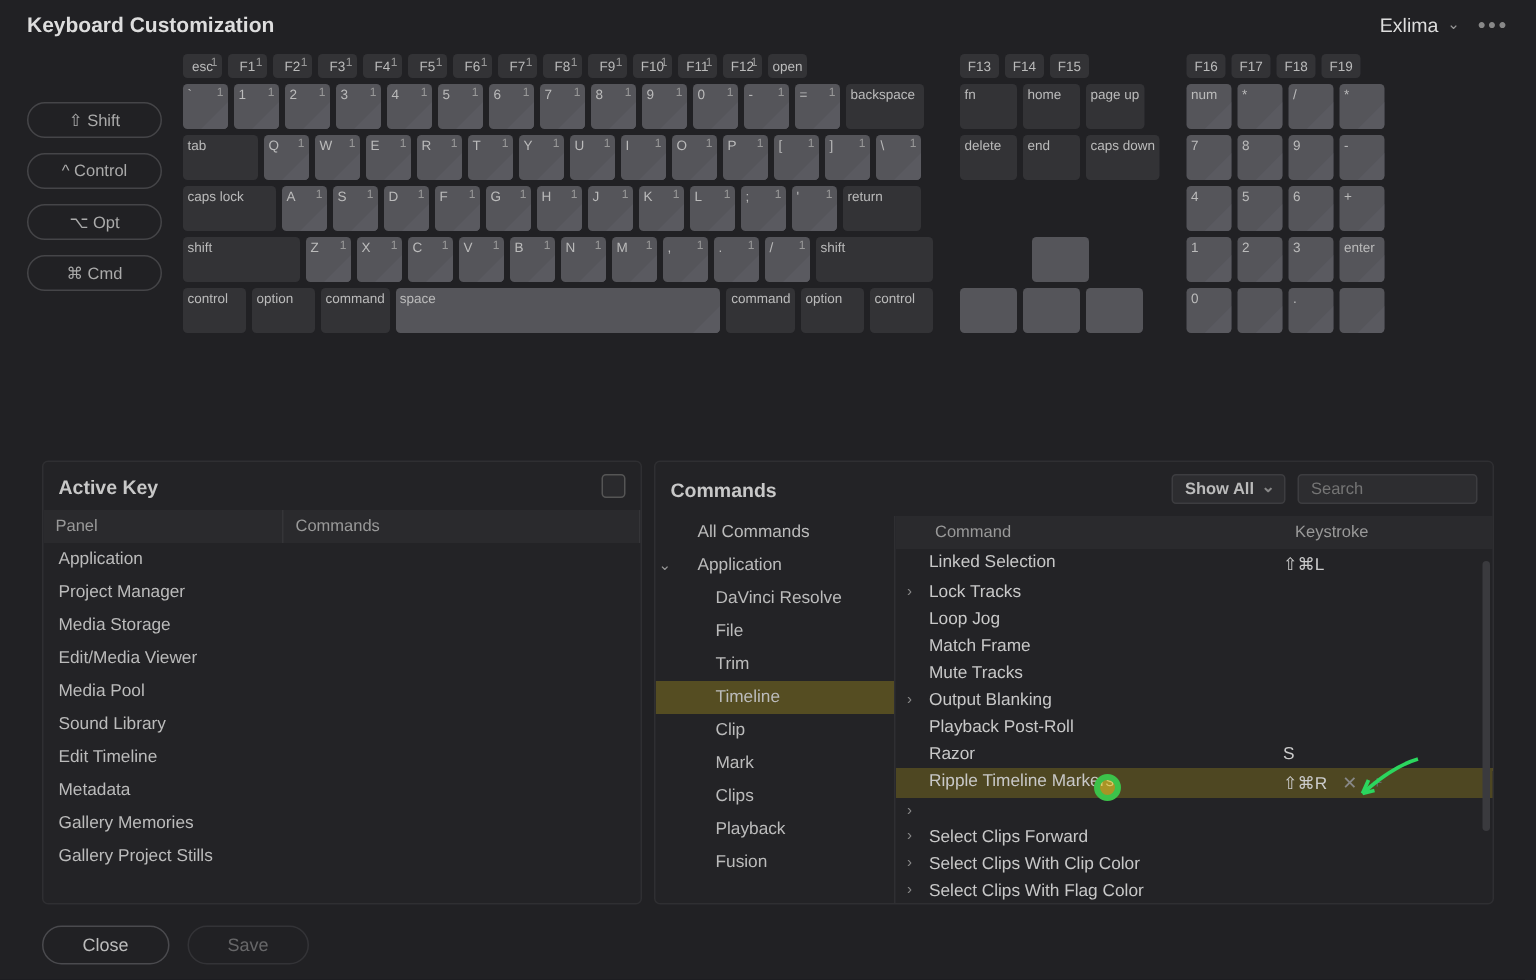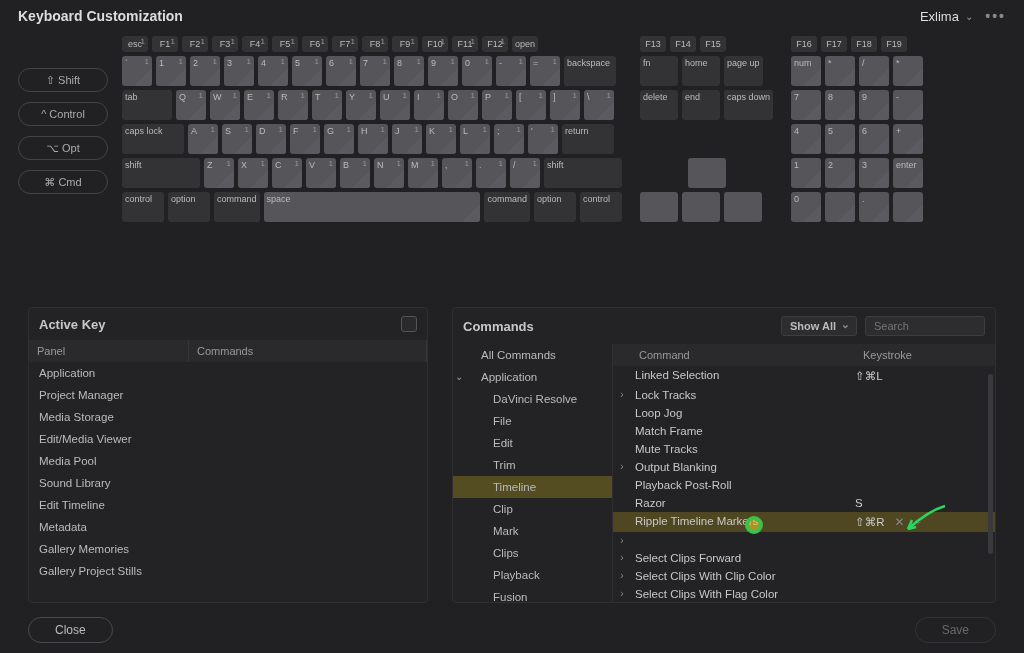--- a/index.html
+++ b/index.html
@@ -21,21 +21,21 @@
   .kcap.grey{background:#55555a}
   .kcap .tri{position:absolute;right:0;bottom:0;width:0;height:0;border-style:solid;border-width:0 0 18px 18px;border-color:transparent transparent #5a5a60 transparent}
   .kcap .num{position:absolute;top:1px;right:3px;font-size:8px;color:#999}
   .kcap.wide{min-width:42px}
   .kcap.wider{min-width:52px}
   .kcap.tab{min-width:50px}
   .kcap.caps{min-width:62px}
   .kcap.shift{min-width:78px}
   .kcap.space{flex:1}
   .kcap.small{min-width:38px;height:30px}
-  .lists{display:flex;gap:24px;padding:10px 28px 4px 28px;height:310px}
+  .lists{display:flex;gap:8px;padding:10px 28px 4px 28px;height:310px}
   .panel{background:#232326;border:1px solid #2f2f32;border-radius:4px;display:flex;flex-direction:column;overflow:hidden}
   .activekey{width:400px}
   .commands{flex:1;display:flex;flex-direction:column}
   .phead{padding:8px 10px;font-weight:600;font-size:13px;display:flex;align-items:center;justify-content:space-between}
   .colhdr{display:flex;background:#2a2a2d;font-size:11px;color:#999}
   .colhdr>div{padding:5px 8px;border-right:1px solid #353538}
   .plist{flex:1;overflow:auto}
   .prow{padding:5px 10px;font-size:11.5px;color:#bbb;cursor:pointer}
   .cmdsbody{display:flex;flex:1;overflow:hidden}
   .tree{width:160px;border-right:1px solid #2f2f32;overflow:auto}
@@ -49,21 +49,21 @@
   .cmdhdr{display:flex;background:#2a2a2d;font-size:11px;color:#999}
   .cmdhdr>div{padding:5px 8px}
   .crow{display:flex;align-items:flex-start;font-size:11.5px;padding:3px 0;cursor:pointer;position:relative}
   .crow .exp{width:18px;text-align:center;color:#888;font-size:10px}
   .crow .nm{flex:1;padding-left:4px}
   .crow .ks{width:140px;color:#ccc;display:flex;align-items:center;gap:6px}
   .crow.hlt{background:rgba(160,140,30,0.35)}
   .crow .xbtn{color:#888;cursor:pointer;font-size:12px;padding:0 4px}
   .crow .plus{color:#666;cursor:pointer}
   .marker{position:absolute;width:18px;height:18px;border:4px solid #3cc24a;border-radius:50%;background:rgba(230,200,40,0.6);left:114px;top:1px}
-  .footer{display:flex;justify-content:space-between;gap:12px;padding:10px 28px}
+  .footer{display:flex;justify-content:flex-start;gap:12px;padding:10px 28px}
   .fbtn{border:1px solid #4a4a4e;border-radius:14px;background:transparent;color:#bbb;font-size:12px;padding:5px 26px}
   .fbtn.dis{opacity:.45}
   .searchwrap{display:flex;align-items:flex-start;gap:8px}
   .dd{background:#2d2d30;border:1px solid #3d3d40;border-radius:3px;padding:3px 20px 3px 8px;font-size:11px;color:#bbb;position:relative}
   .dd::after{content:"⌄";position:absolute;right:6px;top:1px;color:#888}
   .search{background:#2d2d30;border:1px solid #3d3d40;border-radius:3px;padding:3px 8px;font-size:11px;color:#999;width:120px}
   .scrollbar{position:absolute;right:2px;top:30px;width:5px;height:180px;background:#3a3a3e;border-radius:3px}
   .checkbox{width:16px;height:16px;border:1px solid #555;border-radius:3px;background:#2a2a2d}
   svg.arrow{position:absolute;right:45px;top:159px;pointer-events:none}
 </style>
@@ -281,21 +281,20 @@
           <div class="dd">Show All</div>
           <input class="search" placeholder="Search" style="">
         </div>
       </div>
       <div class="cmdsbody">
         <div class="tree" id="cmd-tree">
             <div class="trow lvl2">All Commands</div>
             <div class="trow lvl2"><span class="ex">⌄</span>Application</div>
             <div class="trow lvl3">DaVinci Resolve</div>
             <div class="trow lvl3">File</div>
-            <div class="trow lvl3">Edit</div>
             <div class="trow lvl3">Trim</div>
             <div class="trow lvl3 sel hlt">Timeline</div>
             <div class="trow lvl3">Clip</div>
             <div class="trow lvl3">Mark</div>
             <div class="trow lvl3">Clips</div>
             <div class="trow lvl3">Playback</div>
             <div class="trow lvl3">Fusion</div>
           </div>
         <div class="cmdtable">
           <div class="cmdhdr">

